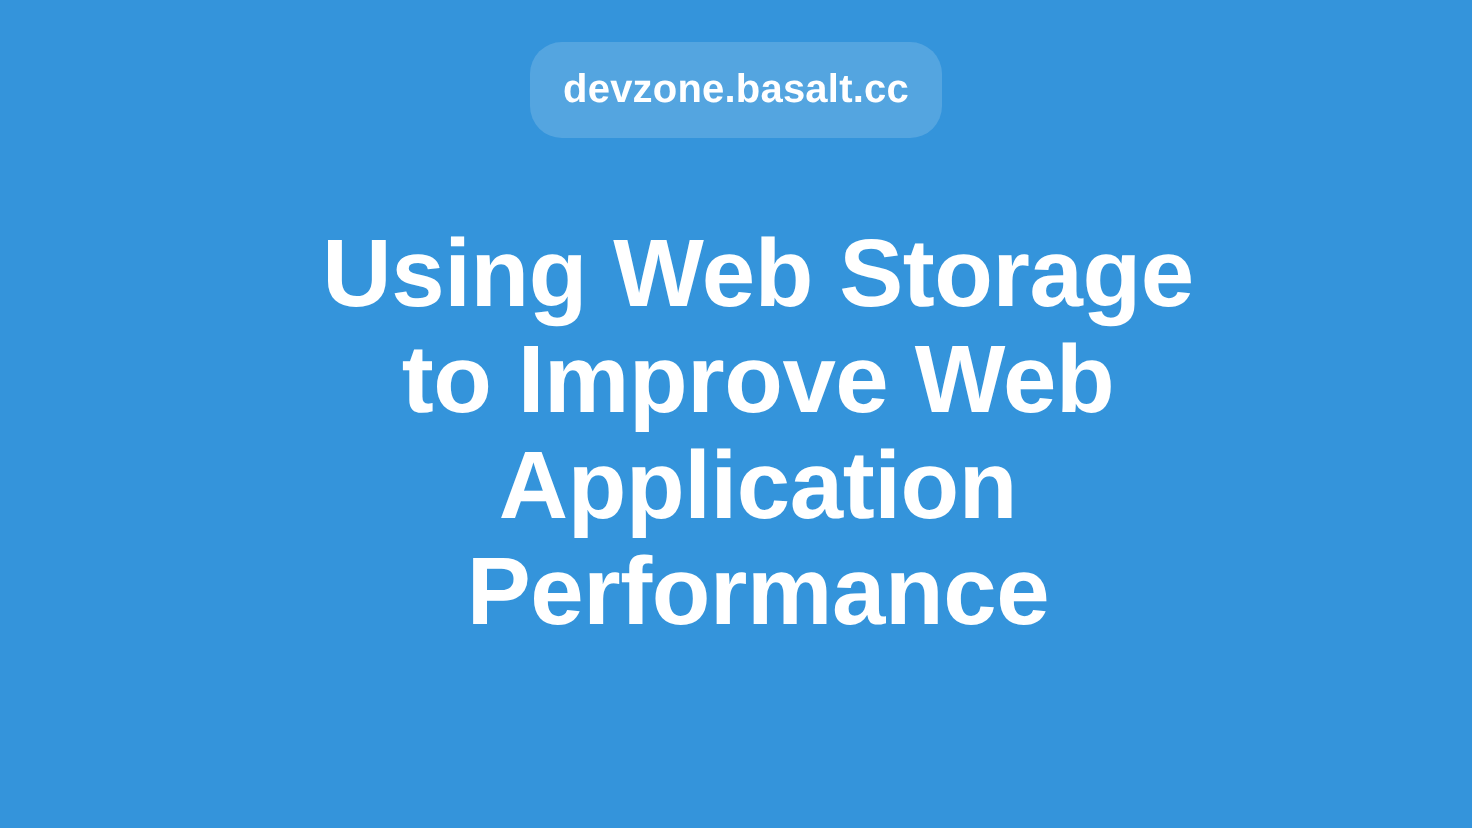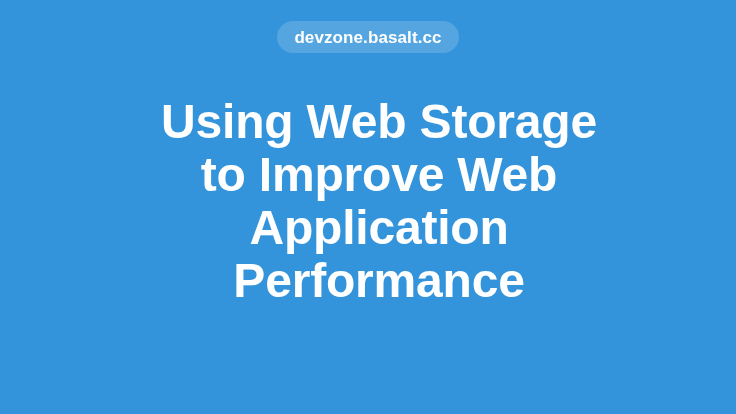--- a/index.html
+++ b/index.html
@@ -30,26 +30,26 @@
     width: 100%;
     display: flex;
     justify-content: center;
     margin-top: 21px;
   }
 
   .site-badge {
     display: inline-flex;
     align-items: center;
     justify-content: center;
-    height: 32px;
+    height: 48px;
     padding: 0 17px;
     border-radius: 16px;
     background: rgba(255, 255, 255, 0.16);
     color: #ffffff;
-    font-size: 17px;
+    font-size: 20px;
     font-weight: 700;
     letter-spacing: 0.1px;
     line-height: 1;
     white-space: nowrap;
   }
 
   .headline-wrap {
     width: 100%;
     display: flex;
     justify-content: center;

